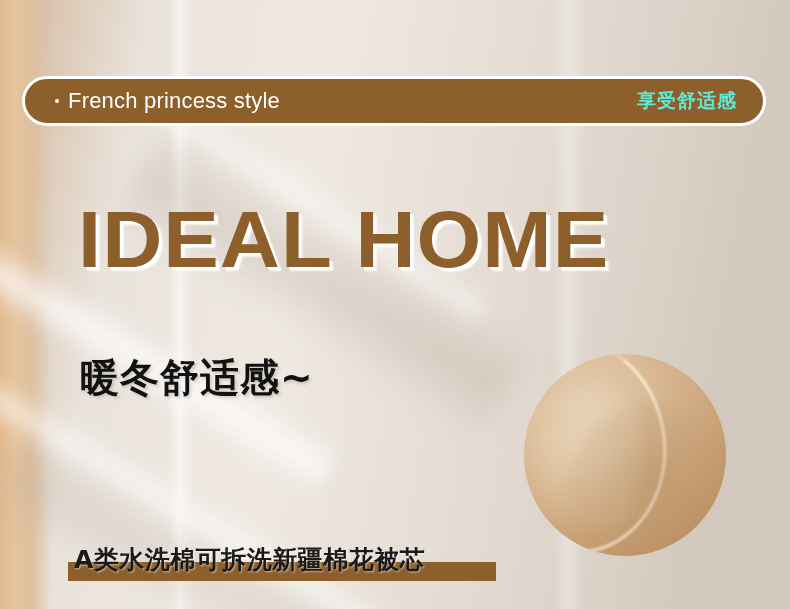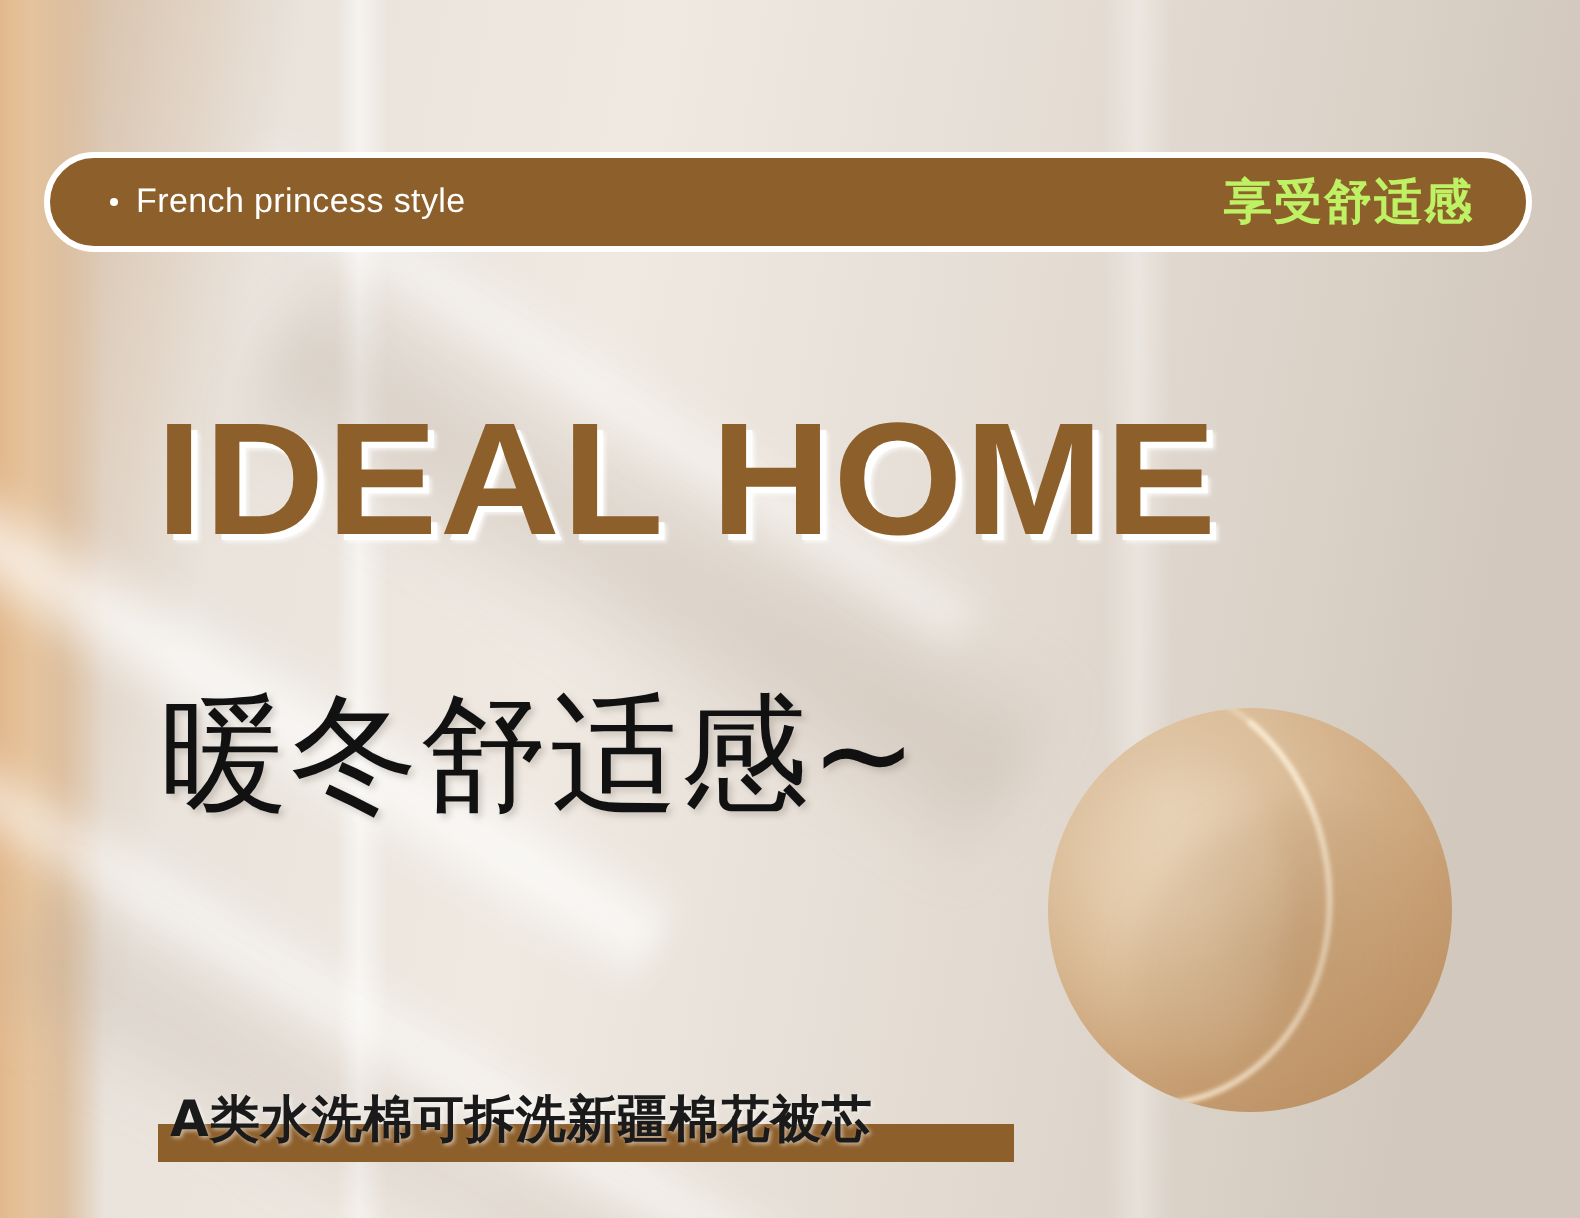--- a/index.html
+++ b/index.html
@@ -159,30 +159,30 @@
     gap: 9px;
     color: #ffffff;
   }
   .pill-dot {
     width: 4px; height: 4px;
     background: #ffffff;
     border-radius: 50%;
     display: block;
   }
   .pill-en {
-    font-size: 17px;
+    font-size: 22px;
     letter-spacing: .2px;
     color: #ffffff;
     font-weight: 400;
     white-space: nowrap;
   }
   .pill-cn {
-    font-size: 24px;
-    font-weight: 700;
-    color: #bef264;
+    font-size: 19px;
+    font-weight: 700;
+    color: #5eead4;
     letter-spacing: 1px;
     white-space: nowrap;
   }
 
   
   .hero-en {
     position: absolute;
     left: 78px; top: 198px;
     font-size: 80px;
     line-height: 84px;
@@ -195,34 +195,34 @@
     text-shadow:
       3px 3px 0 rgba(255,255,255,.95),
       4px 4px 2px rgba(255,255,255,.75);
   }
 
   
   .hero-cn {
     position: absolute;
     left: 80px; top: 335px;
     font-family: "DejaVu Sans", "Liberation Sans", sans-serif;
-    font-size: 64px;
+    font-size: 39px;
     line-height: 86px;
-    font-weight: 400;
+    font-weight: 700;
     color: #111111;
     letter-spacing: 1px;
     white-space: nowrap;
     text-shadow: 2px 2px 3px rgba(120,108,96,.28);
   }
   .hero-cn span { display: block; }
 
   
   .caption-wrap {
     position: absolute;
-    left: 79px; top: 545px;
+    left: 68px; top: 545px;
     height: 46px;
     text-align: center;
   }
   .caption-bar {
     position: absolute;
     left: 0; top: 17px;
     width: 428px; height: 19px;
     background: #8d5f2b;
   }
   .caption-text {

